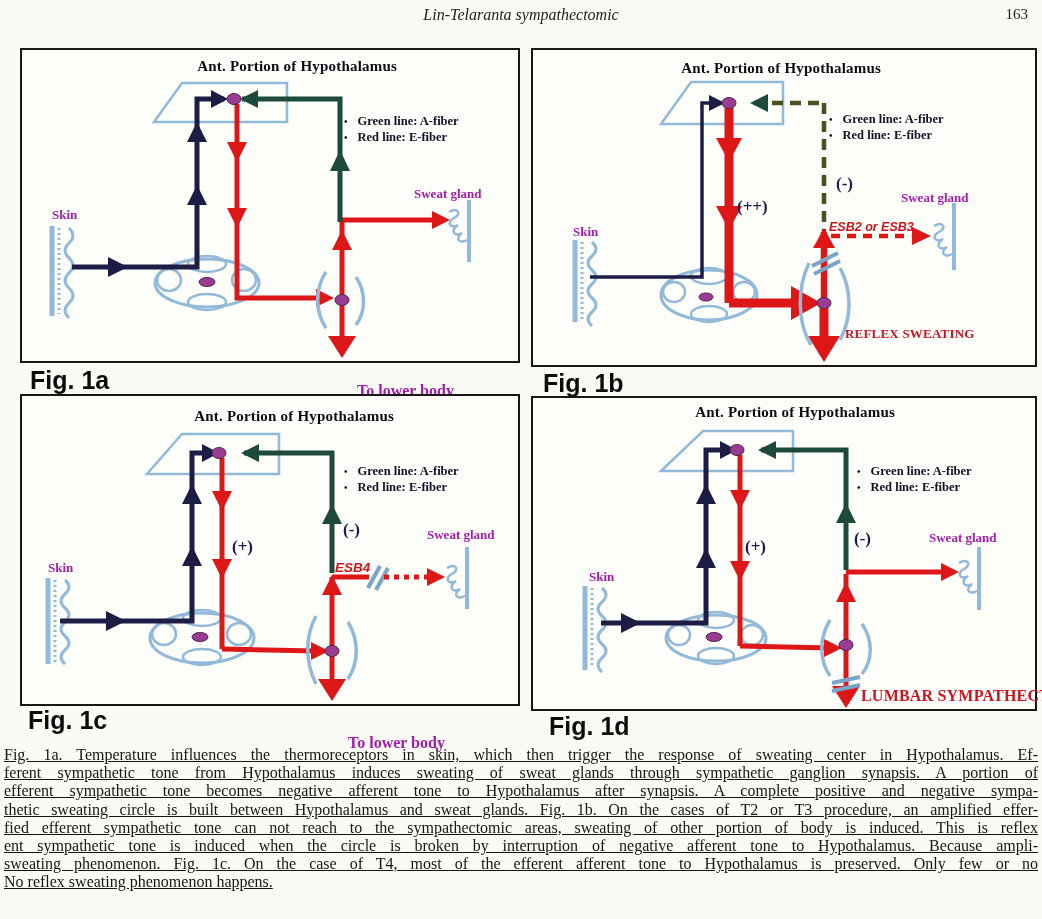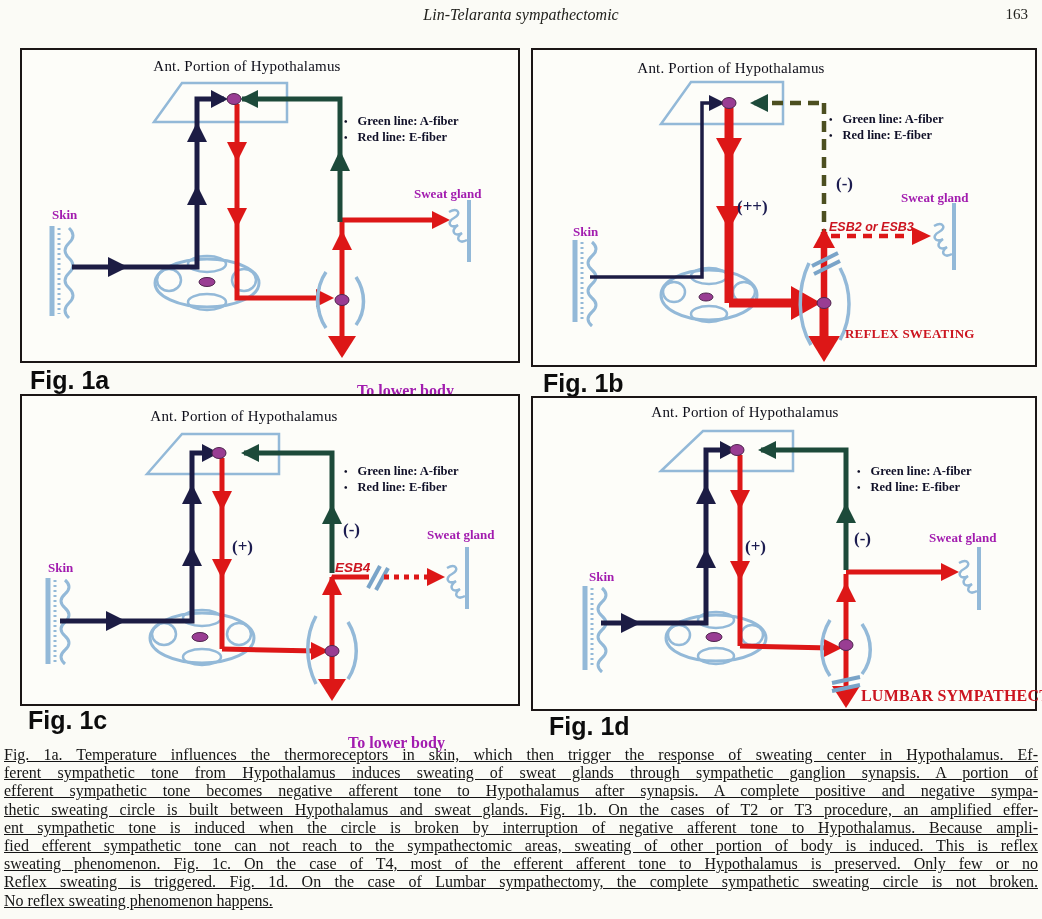--- a/index.html
+++ b/index.html
@@ -8,21 +8,21 @@
     background:#fbfbf6;
     font-family:"Liberation Serif",serif;
     color:#161616;
   }
   .hdr-title{position:absolute;top:6px;left:0;right:0;text-align:center;font-style:italic;font-size:16px;color:#22221e;}
   .hdr-page{position:absolute;top:6px;right:14px;font-size:15px;color:#22221e;}
 
   .panel{position:absolute;background:#fdfdf9;border:2.5px solid #1b1616;box-sizing:border-box;}
   .panel svg{position:absolute;left:0;top:0;}
 
-  .ptitle{position:absolute;font-weight:normal;font-size:15px;text-align:center;color:#0d0d18;letter-spacing:.2px;}
+  .ptitle{position:absolute;font-weight:bold;font-size:15px;text-align:right;color:#0d0d18;letter-spacing:.2px;}
   .legend{position:absolute;font-size:12.5px;font-weight:bold;color:#101028;line-height:15.5px;}
   .legend-row{display:flex;gap:10px;align-items:flex-start;}
   .legend-row .blt{font-size:10px;line-height:15.5px;}
   .lbl{position:absolute;font-weight:bold;color:#a21caf;}
   .sz13{font-size:13px;}
   .sz16{font-size:16px;margin-top:48px;}
   .sign{position:absolute;font-weight:bold;font-size:17px;color:#1c1c50;}
   .esb{position:absolute;font-style:italic;font-weight:bold;font-family:"Liberation Sans",sans-serif;color:var(--red_text);font-size:12.5px;white-space:nowrap;}
   .rednote{position:absolute;font-weight:bold;font-family:Liberation Serif, serif;color:var(--red_text);font-size:13px;white-space:nowrap;letter-spacing:.2px;}
   .figlab{position:absolute;font-family:"Liberation Sans",sans-serif;font-weight:bold;font-size:25px;color:#0c0c0c;}
@@ -361,18 +361,17 @@
   <div class="sign" style="left:321px;top:131px;">(-)</div>
   <div class="rednote" style="left:328px;top:289px;font-size:16px;">LUMBAR SYMPATHECTOMY</div>
 </div>
 <div class="figlab" style="left:549px;top:712px;">Fig. 1d</div>
 
 <div class="caption">
   <div class="cap-line">Fig. 1a. Temperature influences the thermoreceptors in skin, which then trigger the response of sweating center in Hypothalamus. Ef-</div>
   <div class="cap-line">ferent sympathetic tone from Hypothalamus induces sweating of sweat glands through sympathetic ganglion synapsis. A portion of</div>
   <div class="cap-line">efferent sympathetic tone becomes negative afferent tone to Hypothalamus after synapsis. A complete positive and negative sympa-</div>
   <div class="cap-line">thetic sweating circle is built between Hypothalamus and sweat glands. Fig. 1b. On the cases of T2 or T3 procedure, an amplified effer-</div>
+  <div class="cap-line">fied efferent sympathetic tone can not reach to the sympathectomic areas, sweating of other portion of body is induced. This is reflex</div>
   <div class="cap-line">ent sympathetic tone is induced when the circle is broken by interruption of negative afferent tone to Hypothalamus. Because ampli-</div>
-  <div class="cap-line">fied efferent sympathetic tone can not reach to the sympathectomic areas, sweating of other portion of body is induced. This is reflex</div>
   <div class="cap-line">sweating phenomenon. Fig. 1c. On the case of T4, most of the efferent afferent tone to Hypothalamus is preserved. Only few or no</div>
-  <div class="cap-line">Reflex sweating is triggered. Fig. 1d. On the case of Lumbar sympathectomy, the complete sympathetic sweating circle is not broken.</div>
   <div class="cap-line last">No reflex sweating phenomenon happens.</div>
 </div>
 
 </body></html>

